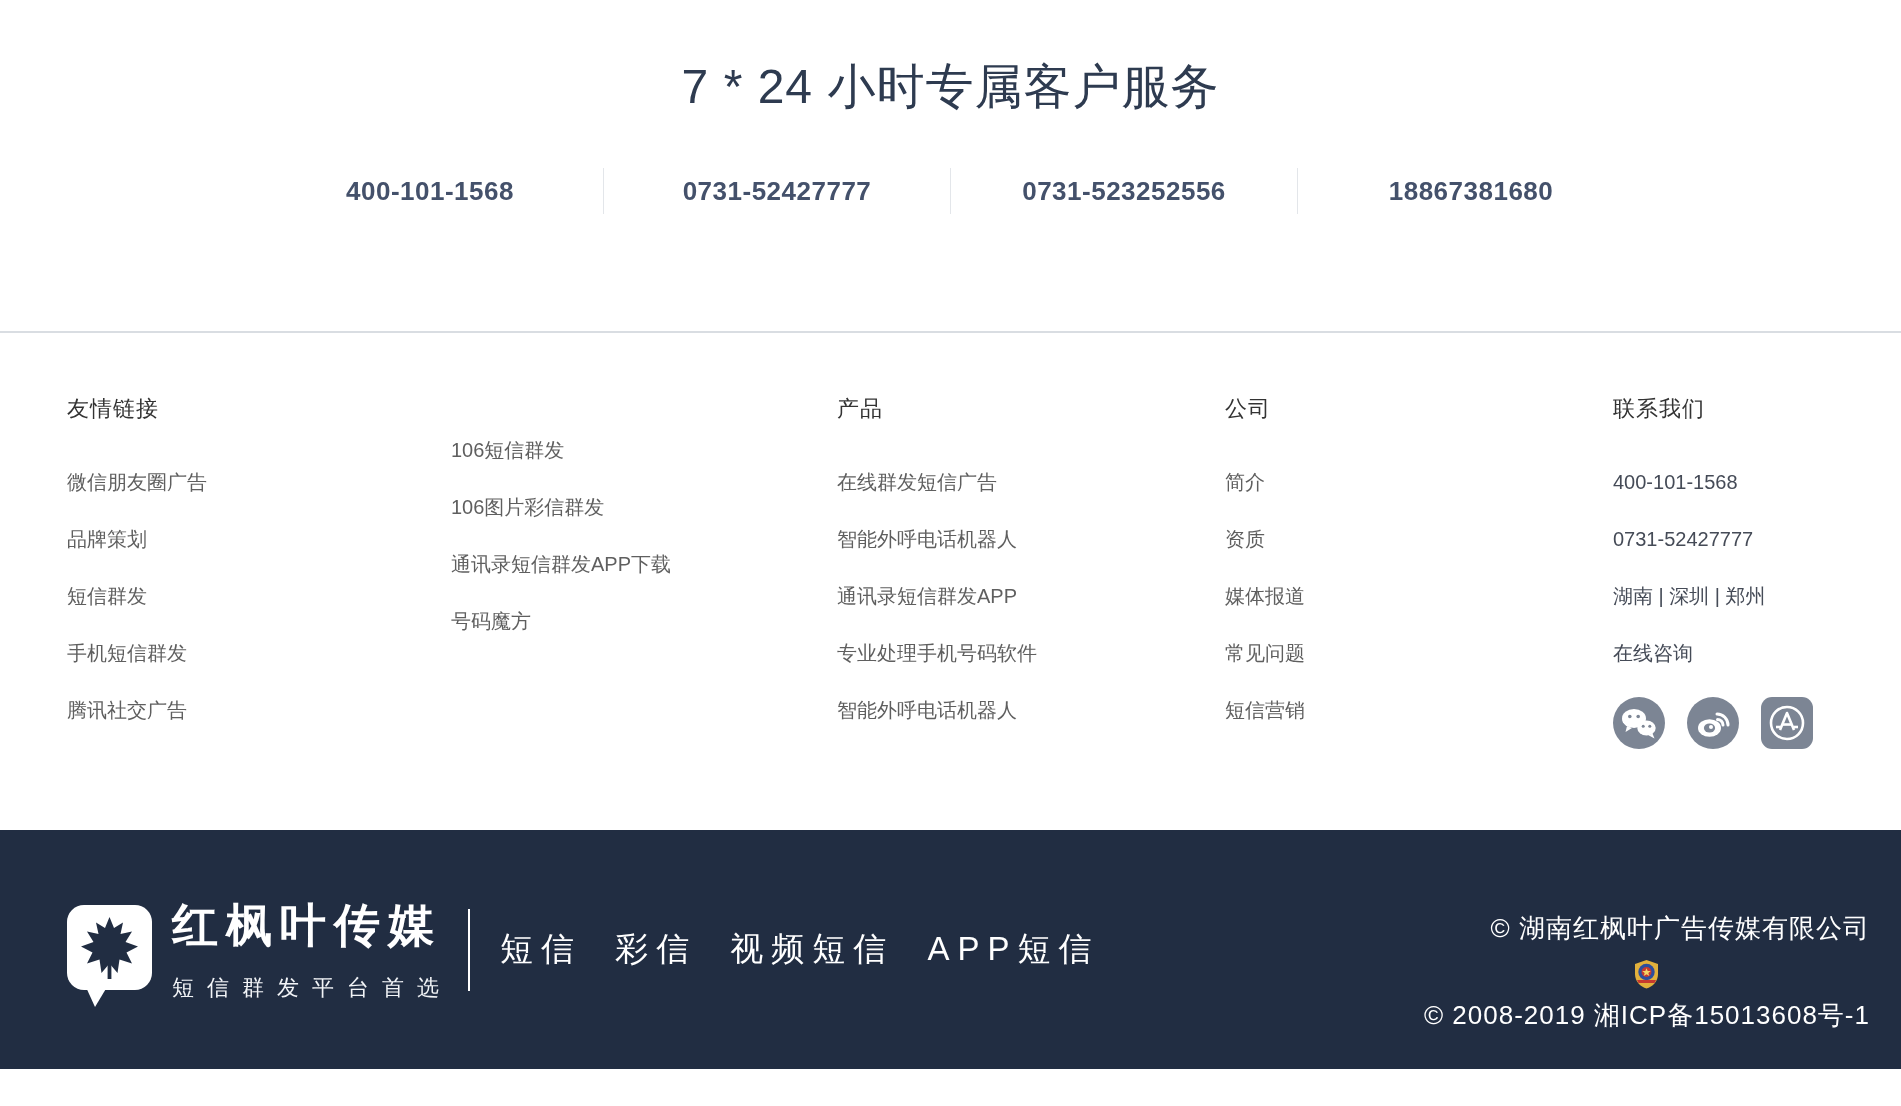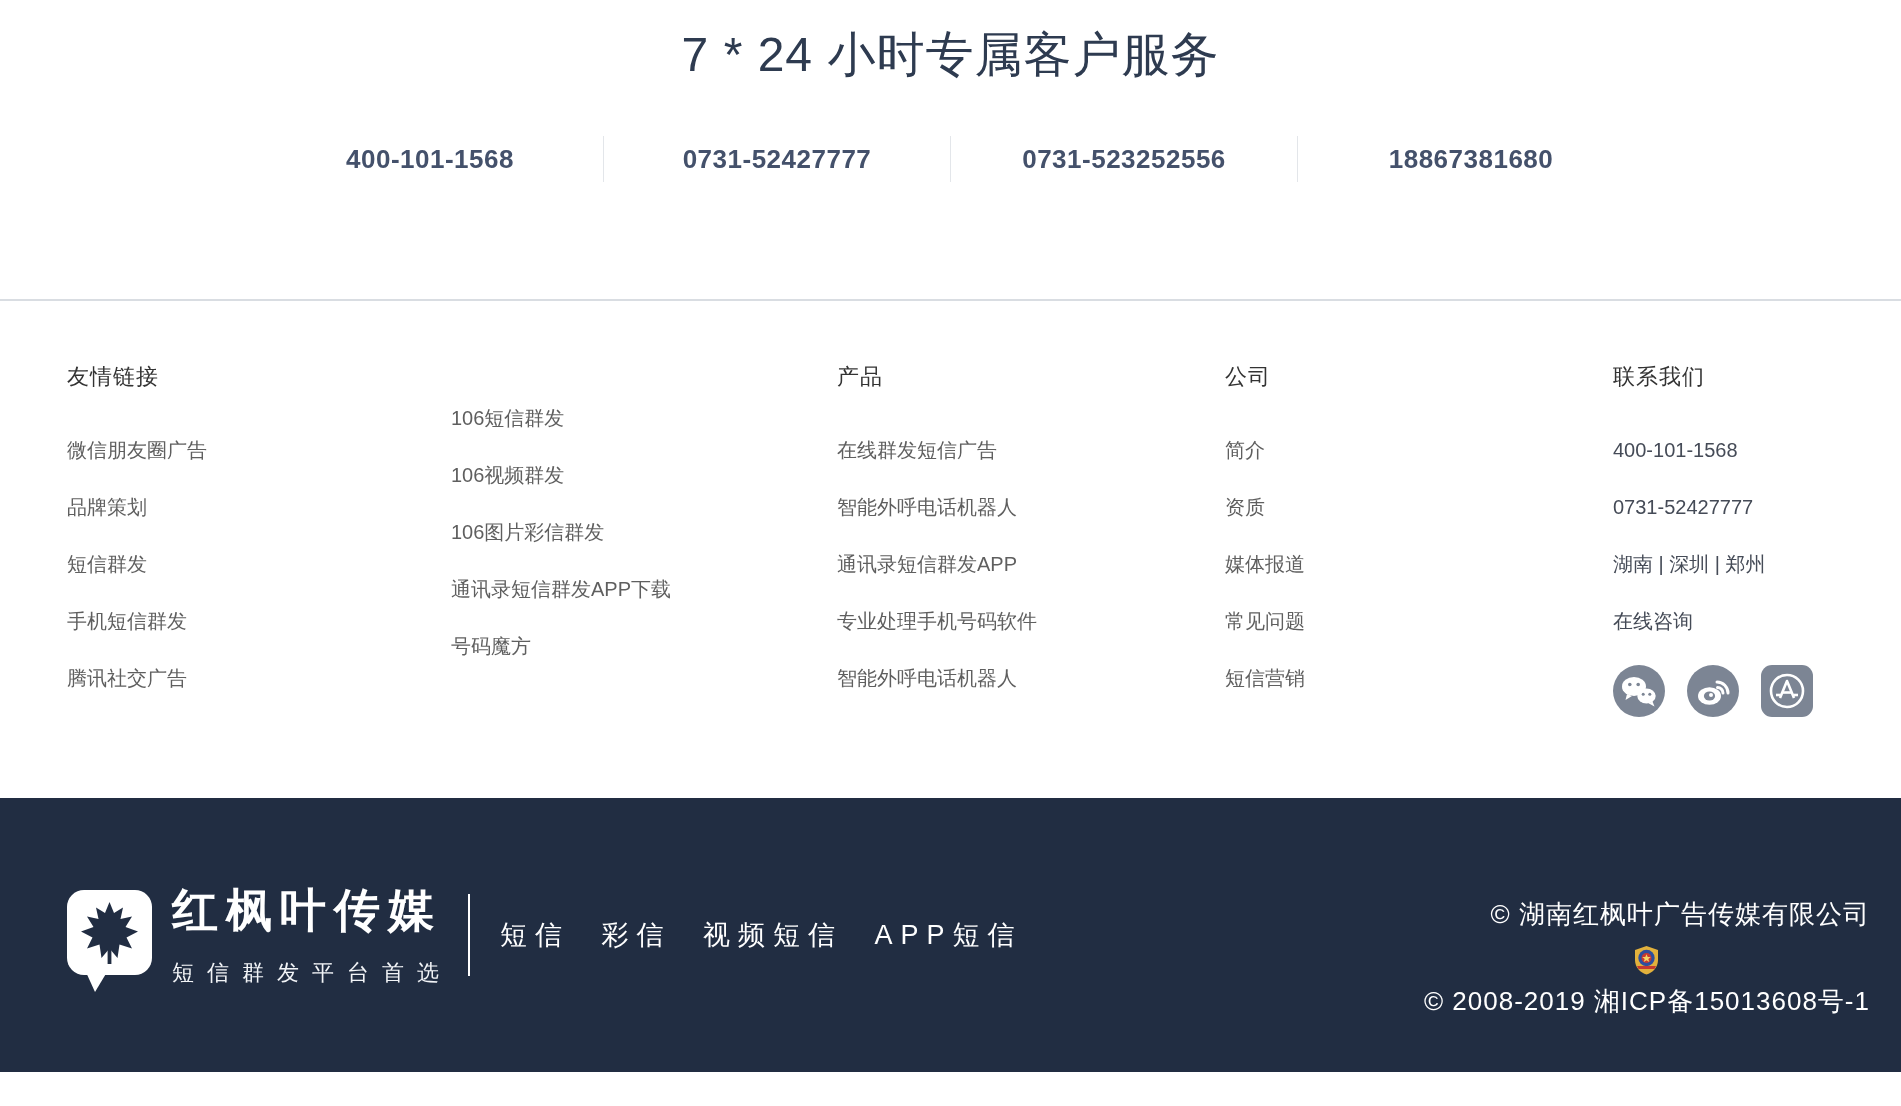--- a/index.html
+++ b/index.html
@@ -13,21 +13,21 @@
     --icon-gray:#7c8594;
     --white:#ffffff;
   }
   *{box-sizing:border-box;}
   html,body{margin:0;padding:0;}
   body{
     width:1901px;height:1106px;overflow:hidden;background:#fff;
     font-family:"Liberation Sans","DejaVu Sans",sans-serif;
   }
   
-  .hero{padding-top:24px;text-align:center;}
+  .hero{padding-top:56px;text-align:center;}
   .hero-title{
     margin:0;font-size:48px;line-height:62px;font-weight:500;
     color:var(--heading);letter-spacing:1px;
   }
   .phones{margin-top:50px;display:flex;justify-content:center;align-items:center;}
   .phone{
     width:346px;text-align:center;font-size:26px;font-weight:700;
     color:var(--phone-text);letter-spacing:.5px;
   }
   .phone-sep{width:1px;height:46px;background:#e3e6ea;}
@@ -47,36 +47,36 @@
     font-size:20px;line-height:26px;margin-bottom:31px;color:var(--link-text);
     cursor:pointer;
   }
   .contact-col .col-list li{color:var(--contact-text);}
   
   .social-icons{display:flex;gap:22px;margin-top:16px;align-items:center;}
   .sicon{width:52px;height:52px;display:inline-block;cursor:pointer;}
   .sicon svg{display:block;}
   
   .dark-footer{
-    margin-top:76px;height:274px;background:var(--dark-bg);
+    margin-top:76px;height:239px;background:var(--dark-bg);
     display:flex;align-items:center;padding:0 31px 0 67px;
   }
   .logo-wrap{width:85px;height:104px;flex:0 0 auto;margin-top:14px;}
   .brand-block{margin-left:20px;}
   .brand-name{
     font-size:46px;font-weight:700;color:var(--white);
     letter-spacing:8px;line-height:50px;white-space:nowrap;
   }
   .brand-tagline{
     margin-top:26px;font-size:22px;color:#f2f4f7;letter-spacing:13px;
     line-height:24px;white-space:nowrap;
   }
   .footer-vsep{width:2px;height:82px;background:var(--white);margin-left:16px;}
   .services-line{
-    margin-left:30px;font-size:27px;color:var(--white);
+    margin-left:30px;font-size:33px;color:var(--white);
     letter-spacing:8px;word-spacing:16px;white-space:nowrap;
   }
   .footer-right{margin-left:auto;text-align:right;color:var(--white);margin-top:44px;}
   .copyright-line{font-size:26px;line-height:34px;letter-spacing:1px;}
   .icp-line{
     margin-top:14px;font-size:26px;line-height:34px;letter-spacing:1px;
     display:flex;align-items:center;justify-content:flex-end;gap:9px;flex-direction:column;
   }
   .badge-wrap{width:27px;height:30px;display:inline-block;}
 </style>
@@ -107,21 +107,20 @@
       <li>品牌策划</li>
       <li>短信群发</li>
       <li>手机短信群发</li>
       <li>腾讯社交广告</li>
     </ul>
   </div>
 
   <div class="link-col">
     <ul class="col-list">
       <li>106短信群发</li>
-      <li>106视频群发</li>
       <li>106图片彩信群发</li>
       <li>通讯录短信群发APP下载</li>
       <li>号码魔方</li>
     </ul>
   </div>
 
   <div class="link-col">
     <div class="col-title">产品</div>
     <ul class="col-list">
       <li>在线群发短信广告</li>

